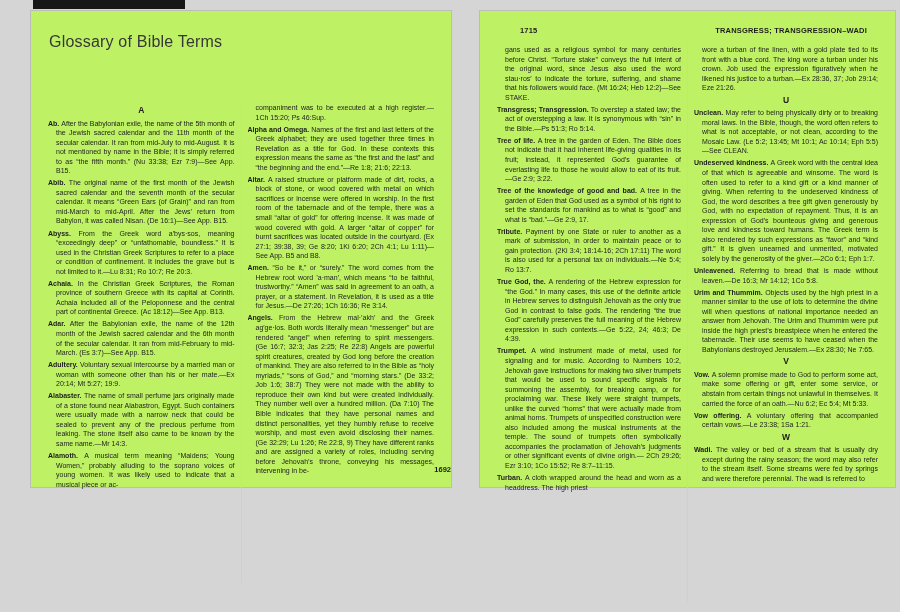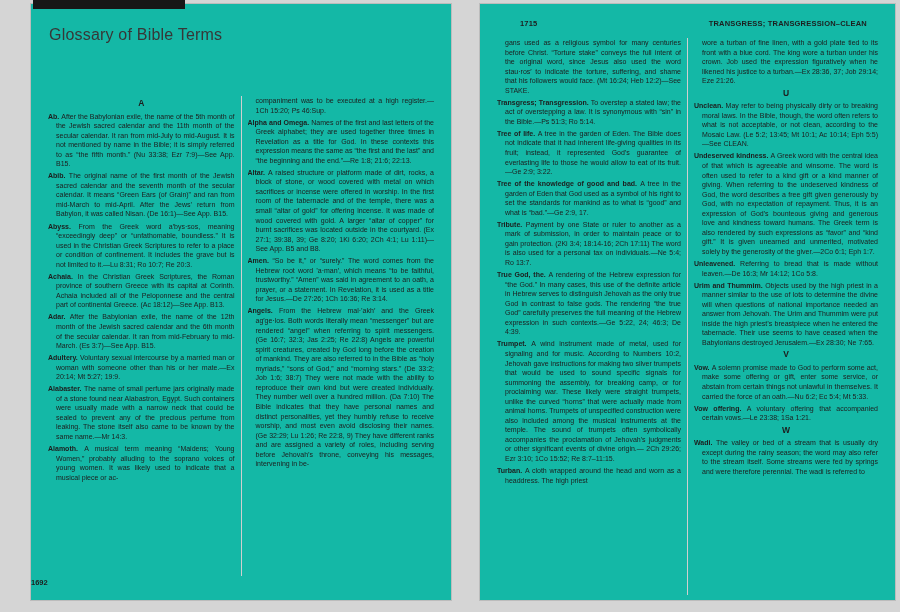--- a/index.html
+++ b/index.html
@@ -1,38 +1,38 @@
 <!DOCTYPE html>
 <html><head>
 <meta charset="utf-8">
 <style>
   * { margin: 0; padding: 0; box-sizing: border-box; }
   html, body { width: 900px; height: 612px; overflow: hidden; }
   body { background: #d5d5d5; font-family: "Liberation Sans", sans-serif; position: relative; }
 
   .black-bar { position: absolute; left: 33px; top: 0; width: 152px; height: 9px; background: #171717; z-index: 5; }
 
-  .page { position: absolute; top: 3px; height: 598px; background: #14b8a6; border: 1px solid #bcbcbc; color: #1d1d1d; }
+  .page { position: absolute; top: 10px; height: 478px; background: #bef264; border: 1px solid #bcbcbc; color: #1d1d1d; }
   .page-left  { left: 30px;  width: 422px; }
   .page-right { left: 479px; width: 417px; }
 
   .title { position: absolute; left: 18px; top: 22px; font-size: 16px; font-weight: 400; color: #373737; letter-spacing: 0.2px; }
 
   .cols { position: absolute; left: 17px; right: 17px; display: flex; }
   .page-left  .cols { top: 92px; height: 480px; }
   .page-right .cols { top: 34px; height: 557px; }
   .col { flex: 1 1 0; overflow: hidden; font-size: 7px; line-height: 9.55px; color: #1d1d1d; }
   .col-divider { width: 1px; background: #cfcfcf; margin: 0 6px; flex: 0 0 1px; }
 
   .entry { text-align: justify; padding-left: 8px; text-indent: -8px; margin-top: 2.5px; }
   .entry b { font-weight: 700; }
   .entry.cont { text-indent: 0; margin-top: 0; }
   .section-head { text-align: center; font-weight: 700; font-size: 8.5px; line-height: 11px; margin: 2px 0 2px; }
 
-  .page-footer { position: absolute; bottom: 13px; left: 0; width: 100%; text-align: left; font-size: 7.5px; font-weight: 700; }
+  .page-footer { position: absolute; bottom: 13px; left: 0; width: 100%; text-align: right; font-size: 7.5px; font-weight: 700; }
 
   .rp-header { position: absolute; top: 15px; left: 40px; right: 28px; display: flex; justify-content: space-between; font-size: 7.5px; font-weight: 700; letter-spacing: 0.2px; }
 </style>
 </head>
 <body>
 
 <div class="black-bar"></div>
 
 <div class="page page-left">
   <h1 class="title">Glossary of Bible Terms</h1>
@@ -56,21 +56,21 @@
         <div class="entry"><b>Amen. </b>“So be it,” or “surely.” The word comes from the Hebrew root word ’a·man′, which means “to be faithful, trustworthy.” “Amen” was said in agreement to an oath, a prayer, or a statement. In Revelation, it is used as a title for Jesus.—De 27:26; 1Ch 16:36; Re 3:14.</div>
         <div class="entry"><b>Angels. </b>From the Hebrew mal·’akh′ and the Greek ag′ge·los. Both words literally mean “messenger” but are rendered “angel” when referring to spirit messengers. (Ge 16:7; 32:3; Jas 2:25; Re 22:8) Angels are powerful spirit creatures, created by God long before the creation of mankind. They are also referred to in the Bible as “holy myriads,” “sons of God,” and “morning stars.” (De 33:2; Job 1:6; 38:7) They were not made with the ability to reproduce their own kind but were created individually. They number well over a hundred million. (Da 7:10) The Bible indicates that they have personal names and distinct personalities, yet they humbly refuse to receive worship, and most even avoid disclosing their names. (Ge 32:29; Lu 1:26; Re 22:8, 9) They have different ranks and are assigned a variety of roles, including serving before Jehovah’s throne, conveying his messages, intervening in be-</div>
       </div>
   </div>
   <div class="page-footer">1692</div>
 </div>
 
 <div class="page page-right">
   <div class="rp-header">
     <span>1715</span>
-    <span>TRANSGRESS; TRANSGRESSION–CLEAN</span>
+    <span>TRANSGRESS; TRANSGRESSION–WADI</span>
   </div>
   <div class="cols">
     <div class="col">
         <div class="entry cont">gans used as a religious symbol for many centuries before Christ. “Torture stake” conveys the full intent of the original word, since Jesus also used the word stau·ros′ to indicate the torture, suffering, and shame that his followers would face. (Mt 16:24; Heb 12:2)—See STAKE.</div>
         <div class="entry"><b>Transgress; Transgression. </b>To overstep a stated law; the act of overstepping a law. It is synonymous with “sin” in the Bible.—Ps 51:3; Ro 5:14.</div>
         <div class="entry"><b>Tree of life. </b>A tree in the garden of Eden. The Bible does not indicate that it had inherent life-giving qualities in its fruit; instead, it represented God’s guarantee of everlasting life to those he would allow to eat of its fruit.—Ge 2:9; 3:22.</div>
         <div class="entry"><b>Tree of the knowledge of good and bad. </b>A tree in the garden of Eden that God used as a symbol of his right to set the standards for mankind as to what is “good” and what is “bad.”—Ge 2:9, 17.</div>
         <div class="entry"><b>Tribute. </b>Payment by one State or ruler to another as a mark of submission, in order to maintain peace or to gain protection. (2Ki 3:4; 18:14-16; 2Ch 17:11) The word is also used for a personal tax on individuals.—Ne 5:4; Ro 13:7.</div>
         <div class="entry"><b>True God, the. </b>A rendering of the Hebrew expression for “the God.” In many cases, this use of the definite article in Hebrew serves to distinguish Jehovah as the only true God in contrast to false gods. The rendering “the true God” carefully preserves the full meaning of the Hebrew expression in such contexts.—Ge 5:22, 24; 46:3; De 4:39.</div>
         <div class="entry"><b>Trumpet. </b>A wind instrument made of metal, used for signaling and for music. According to Numbers 10:2, Jehovah gave instructions for making two silver trumpets that would be used to sound specific signals for summoning the assembly, for breaking camp, or for proclaiming war. These likely were straight trumpets, unlike the curved “horns” that were actually made from animal horns. Trumpets of unspecified construction were also included among the musical instruments at the temple. The sound of trumpets often symbolically accompanies the proclamation of Jehovah’s judgments or other significant events of divine origin.— 2Ch 29:26; Ezr 3:10; 1Co 15:52; Re 8:7–11:15.</div>

